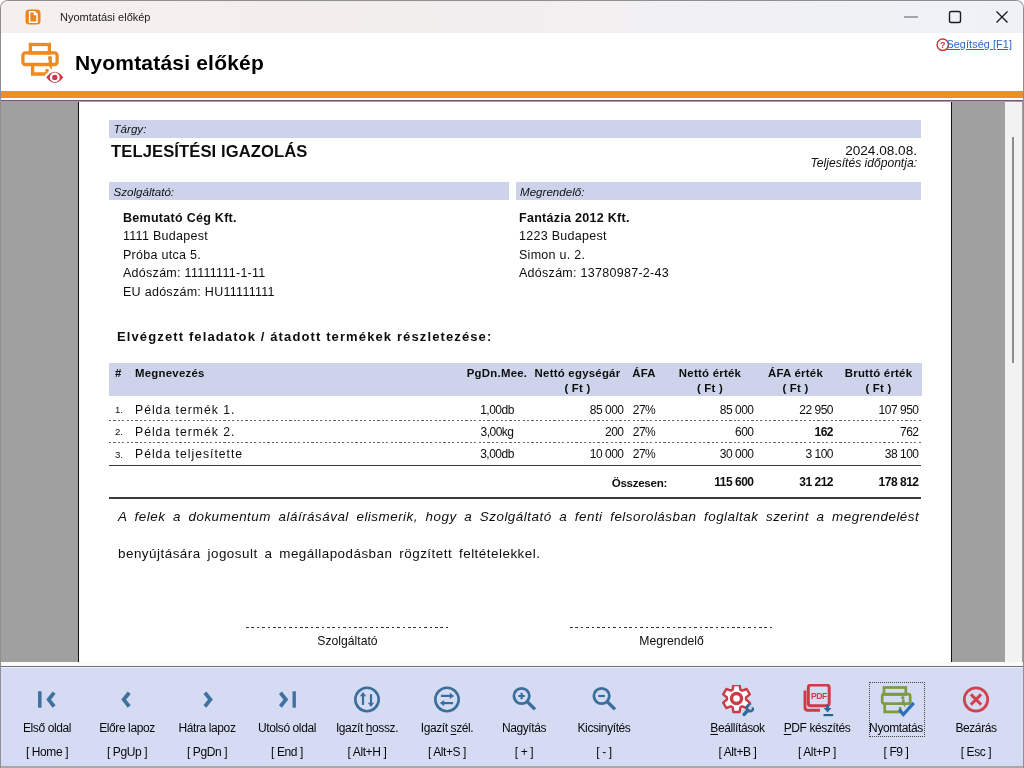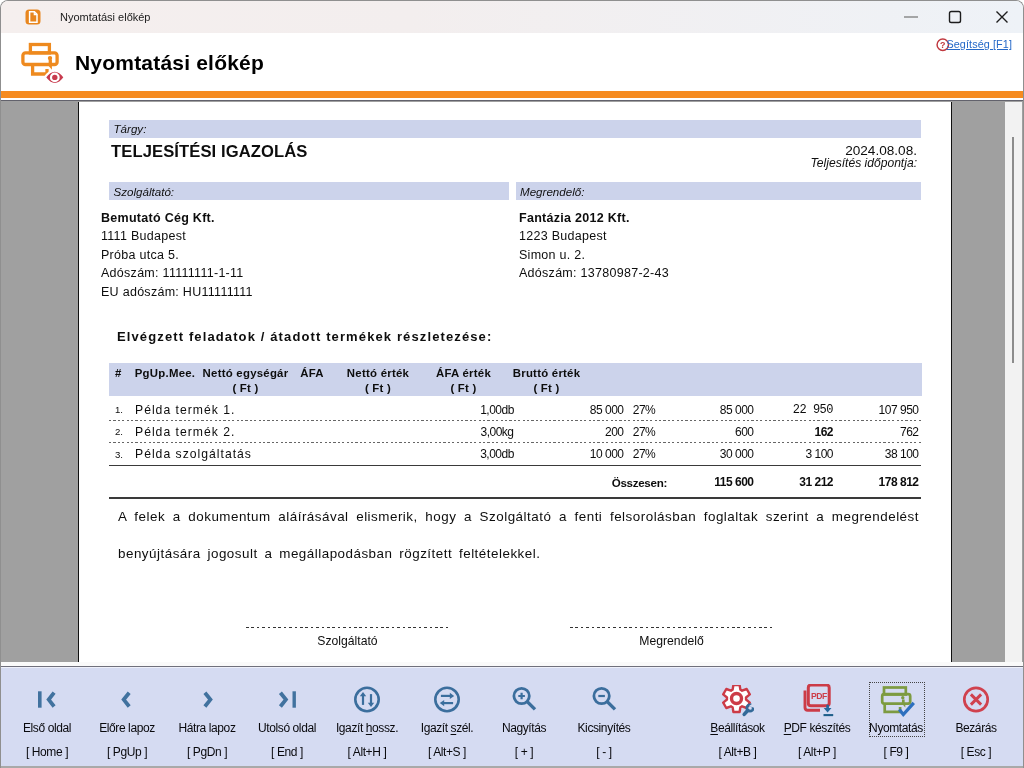--- a/index.html
+++ b/index.html
@@ -112,82 +112,83 @@
     <div class="abs baritalic" style="left:112.5px; top:118.7px;">Tárgy:</div>
     <div class="abs baritalic" style="top:118.7px; left:720px; width:196px; text-align:right; font-size:12.1px;margin-top:35px;">Teljesítés időpontja:</div>
     <div class="abs" style="left:110px; top:141px; font-size:16.6px; font-weight:bold; letter-spacing:0.1px;">TELJESÍTÉSI IGAZOLÁS</div>
     <div class="abs" style="left:716px; top:141.5px; width:200px; text-align:right; font-size:13.6px;">2024.08.08.</div>
 
     <div class="bar" style="left:108px; top:181.4px; width:399.5px;"></div>
     <div class="abs baritalic" style="left:112.5px; top:181.5px;">Szolgáltató:</div>
     <div class="bar" style="left:514.5px; top:181.4px; width:405.5px;"></div>
     <div class="abs baritalic" style="left:519px; top:181.5px;">Megrendelő:</div>
 
-    <div class="abs" style="left:100px; top:207.8px; font-size:12.5px; line-height:18.55px; letter-spacing:0.28px;">
+    <div class="abs" style="left:122px; top:207.8px; font-size:12.5px; line-height:18.55px; letter-spacing:0.28px;">
       <b>Bemutató Cég Kft.</b><br>1111 Budapest<br>Próba utca 5.<br>Adószám: 11111111-1-11<br>EU adószám: HU11111111
     </div>
     <div class="abs" style="left:518px; top:207.8px; font-size:12.5px; line-height:18.55px; letter-spacing:0.28px;">
       <b>Fantázia 2012 Kft.</b><br>1223 Budapest<br>Simon u. 2.<br>Adószám: 13780987-2-43
     </div>
 
     <div class="abs" style="left:116px; top:327.5px; font-size:13px; font-weight:bold; letter-spacing:1.12px;">Elvégzett feladatok / átadott termékek részletezése:</div>
 
     <div class="trow" style="top:361.8px; height:33.7px; background:#ccd3eb; font-size:11.4px; font-weight:bold; letter-spacing:0.25px; line-height:14.6px; padding-top:3.6px;">
       <div class="c1">#</div>
-      <div class="c3 hc">PgUp.Mee.</div>
+        <div class="c2">Megnevezés</div>
+      <div class="c3 hc">PgDn.Mee.</div>
       <div class="c4 hc">Nettó egységár<br>( Ft )</div>
       <div class="c5 hc">ÁFA</div>
       <div class="c6 hc">Nettó érték<br>( Ft )</div>
       <div class="c7 hc">ÁFA érték<br>( Ft )</div>
       <div class="c8 hc">Bruttó érték<br>( Ft )</div>
     </div>
 
     <div class="trow" style="top:397px; height:23.5px; align-items:center;">
       <div class="c1" style="font-size:9.6px;">1.</div>
         <div class="c2 name">Példa termék 1.</div>
       <div class="c3 ctr">1,00db</div>
         <div class="c4 num" style="padding-right:0.5px;">85 000</div>
         <div class="c5 ctr">27%</div>
       <div class="c6 num" style="padding-right:2.5px;">85 000</div>
-        <div class="c7 num" style="padding-right:2px;font-family:Liberation Mono, monospace;">22 950</div>
+        <div class="c7 num" style="padding-right:2px;">22 950</div>
         <div class="c8 num" style="padding-right:3.5px;">107 950</div>
     </div>
     <div class="dashline" style="top:418.5px;"></div>
     <div class="trow" style="top:419.5px; height:22.5px; align-items:center;">
       <div class="c1" style="font-size:9.6px;">2.</div>
         <div class="c2 name">Példa termék 2.</div>
       <div class="c3 ctr">3,00kg</div>
         <div class="c4 num" style="padding-right:0.5px;">200</div>
         <div class="c5 ctr">27%</div>
       <div class="c6 num" style="padding-right:2.5px;">600</div>
         <div class="c7 num" style="padding-right:2px;font-weight:bold;">162</div>
         <div class="c8 num" style="padding-right:3.5px;">762</div>
     </div>
     <div class="dashline" style="top:441.2px;"></div>
     <div class="trow" style="top:441.5px; height:23.5px; align-items:center;">
       <div class="c1" style="font-size:9.6px;">3.</div>
-        <div class="c2 name">Példa szolgáltatás</div>
+        <div class="c2 name">Példa teljesítette</div>
       <div class="c3 ctr">3,00db</div>
         <div class="c4 num" style="padding-right:0.5px;">10 000</div>
         <div class="c5 ctr">27%</div>
       <div class="c6 num" style="padding-right:2.5px;">30 000</div>
         <div class="c7 num" style="padding-right:2px;">3 100</div>
         <div class="c8 num" style="padding-right:3.5px;">38 100</div>
     </div>
     <div class="solidline" style="top:464.2px;"></div>
     <div class="trow" style="top:465.5px; height:31px; align-items:center; font-weight:bold;">
       <div style="width:558px; text-align:right; font-size:11.6px; letter-spacing:-0.3px;">Összesen:</div>
       <div style="width:89px; padding-right:2.5px;" class="num">115 600</div>
       <div style="width:79px; padding-right:2px;" class="num">31 212</div>
       <div style="width:87px; padding-right:3.5px;" class="num">178 812</div>
     </div>
     <div class="solidline" style="top:496.4px;"></div>
 
     <div class="abs" style="left:117px; top:506.5px; white-space:nowrap; font-size:13.4px; line-height:18.7px; letter-spacing:0.5px;">
-      <span style="word-spacing:3.4px;">A felek a dokumentum aláírásával elismerik, hogy a Szolgáltató a fenti felsorolásban foglaltak szerint a megrendelést</span><br>
+      <span style="word-spacing:3.4px;font-style:italic;">A felek a dokumentum aláírásával elismerik, hogy a Szolgáltató a fenti felsorolásban foglaltak szerint a megrendelést</span><br>
       <br>
       <span style="word-spacing:2.6px;">benyújtására jogosult a megállapodásban rögzített feltételekkel.</span>
     </div>
 
     <div class="abs" style="left:245px; top:626px; width:203px; height:1.2px; background:repeating-linear-gradient(90deg,#333 0 2.6px,transparent 2.6px 5.4px);"></div>
     <div class="abs" style="left:245px; top:632.5px; width:203px; text-align:center; font-size:12.2px;">Szolgáltató</div>
     <div class="abs" style="left:569px; top:626px; width:203px; height:1.2px; background:repeating-linear-gradient(90deg,#333 0 2.6px,transparent 2.6px 5.4px);"></div>
     <div class="abs" style="left:569px; top:632.5px; width:203px; text-align:center; font-size:12.2px;">Megrendelő</div>
   </div>
 

